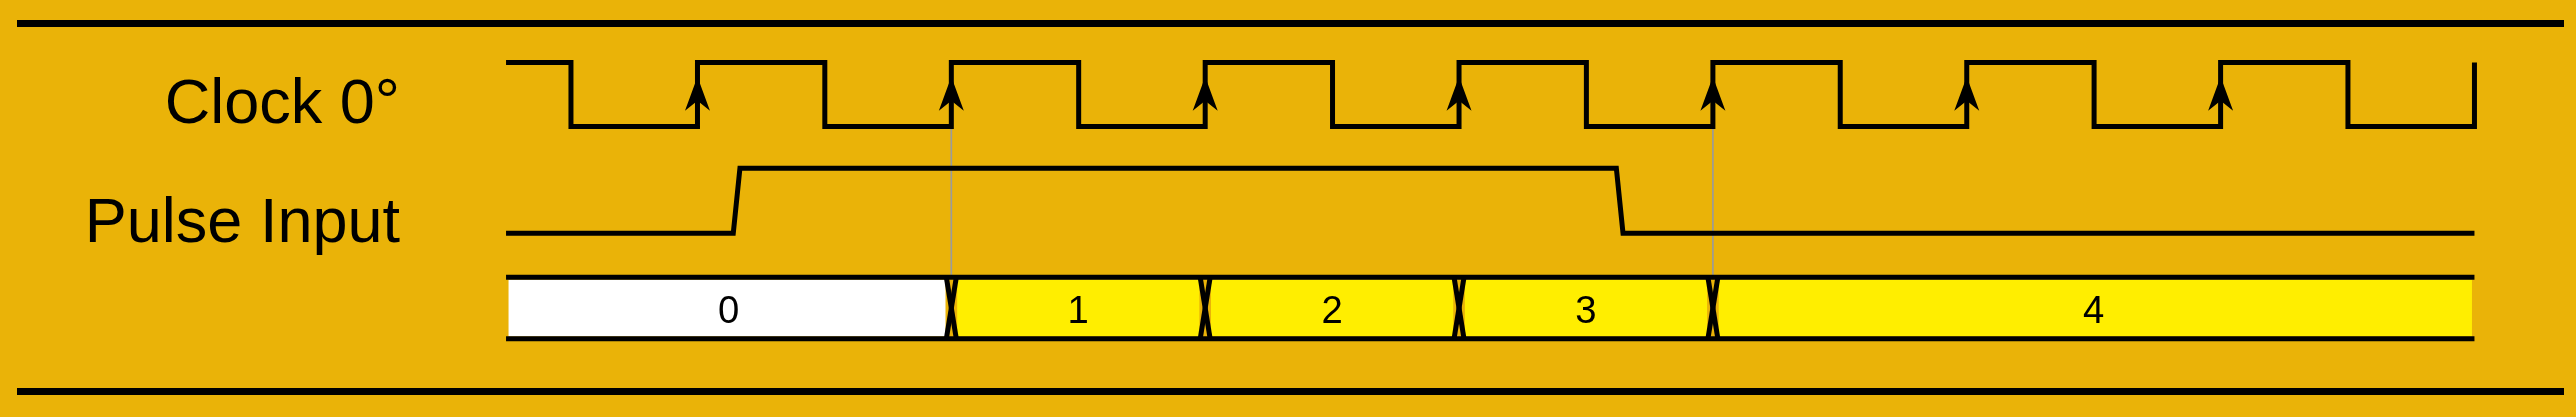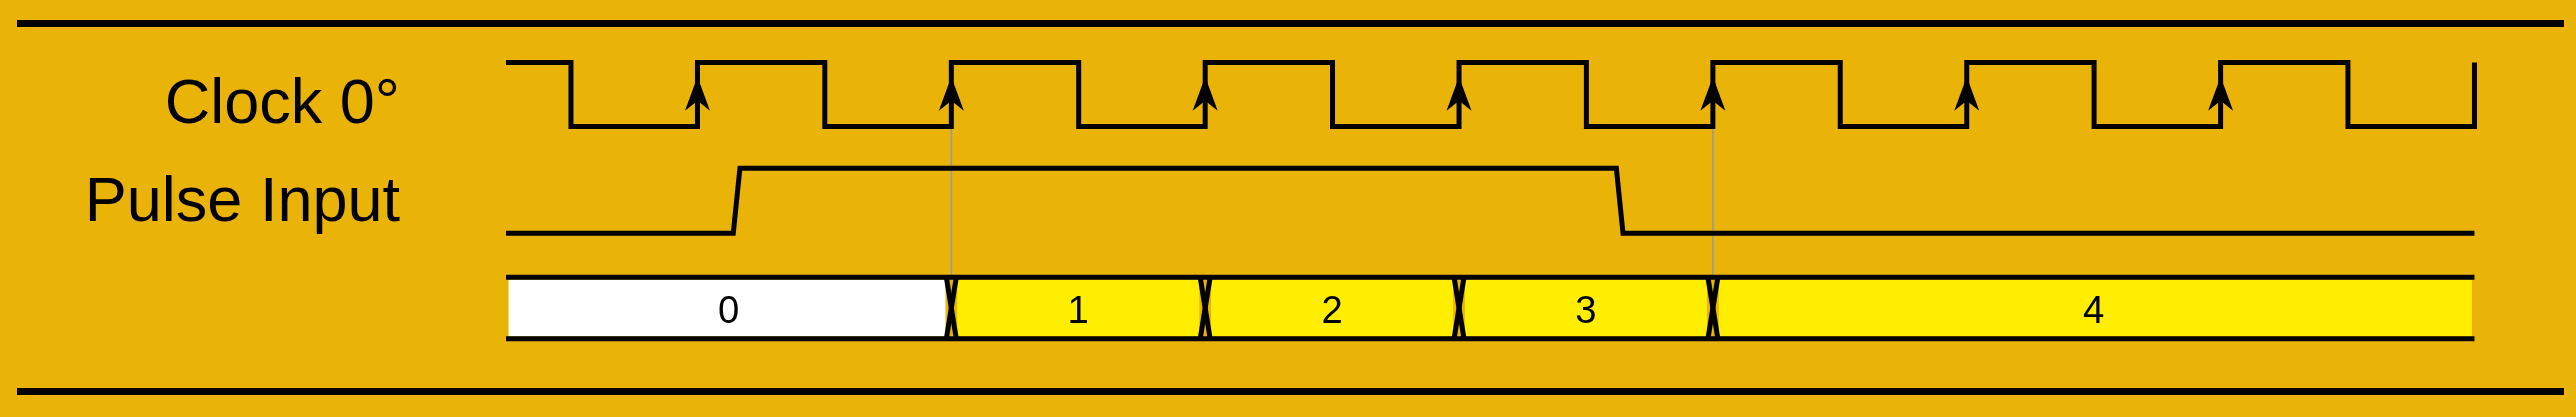--- a/index.html
+++ b/index.html
@@ -15,21 +15,21 @@
   .rule.bottom{top:388px;}
   .row-label{
     position:absolute;
     right:2176px;
     font-size:63px;
     line-height:63px;
     color:#000;
     white-space:nowrap;
   }
   .row-label.clock{top:70px;}
-  .row-label.pulse{top:168px;}
+  .row-label.pulse{top:189px;}
   .row-label.counter{top:286px;}
   svg.wave{position:absolute;left:0;top:0;}
   svg.wave text{
     font-family:"Liberation Sans", sans-serif;
     font-size:46px;
     fill:#000;
     text-anchor:middle;
   }
 </style>
 </head>

